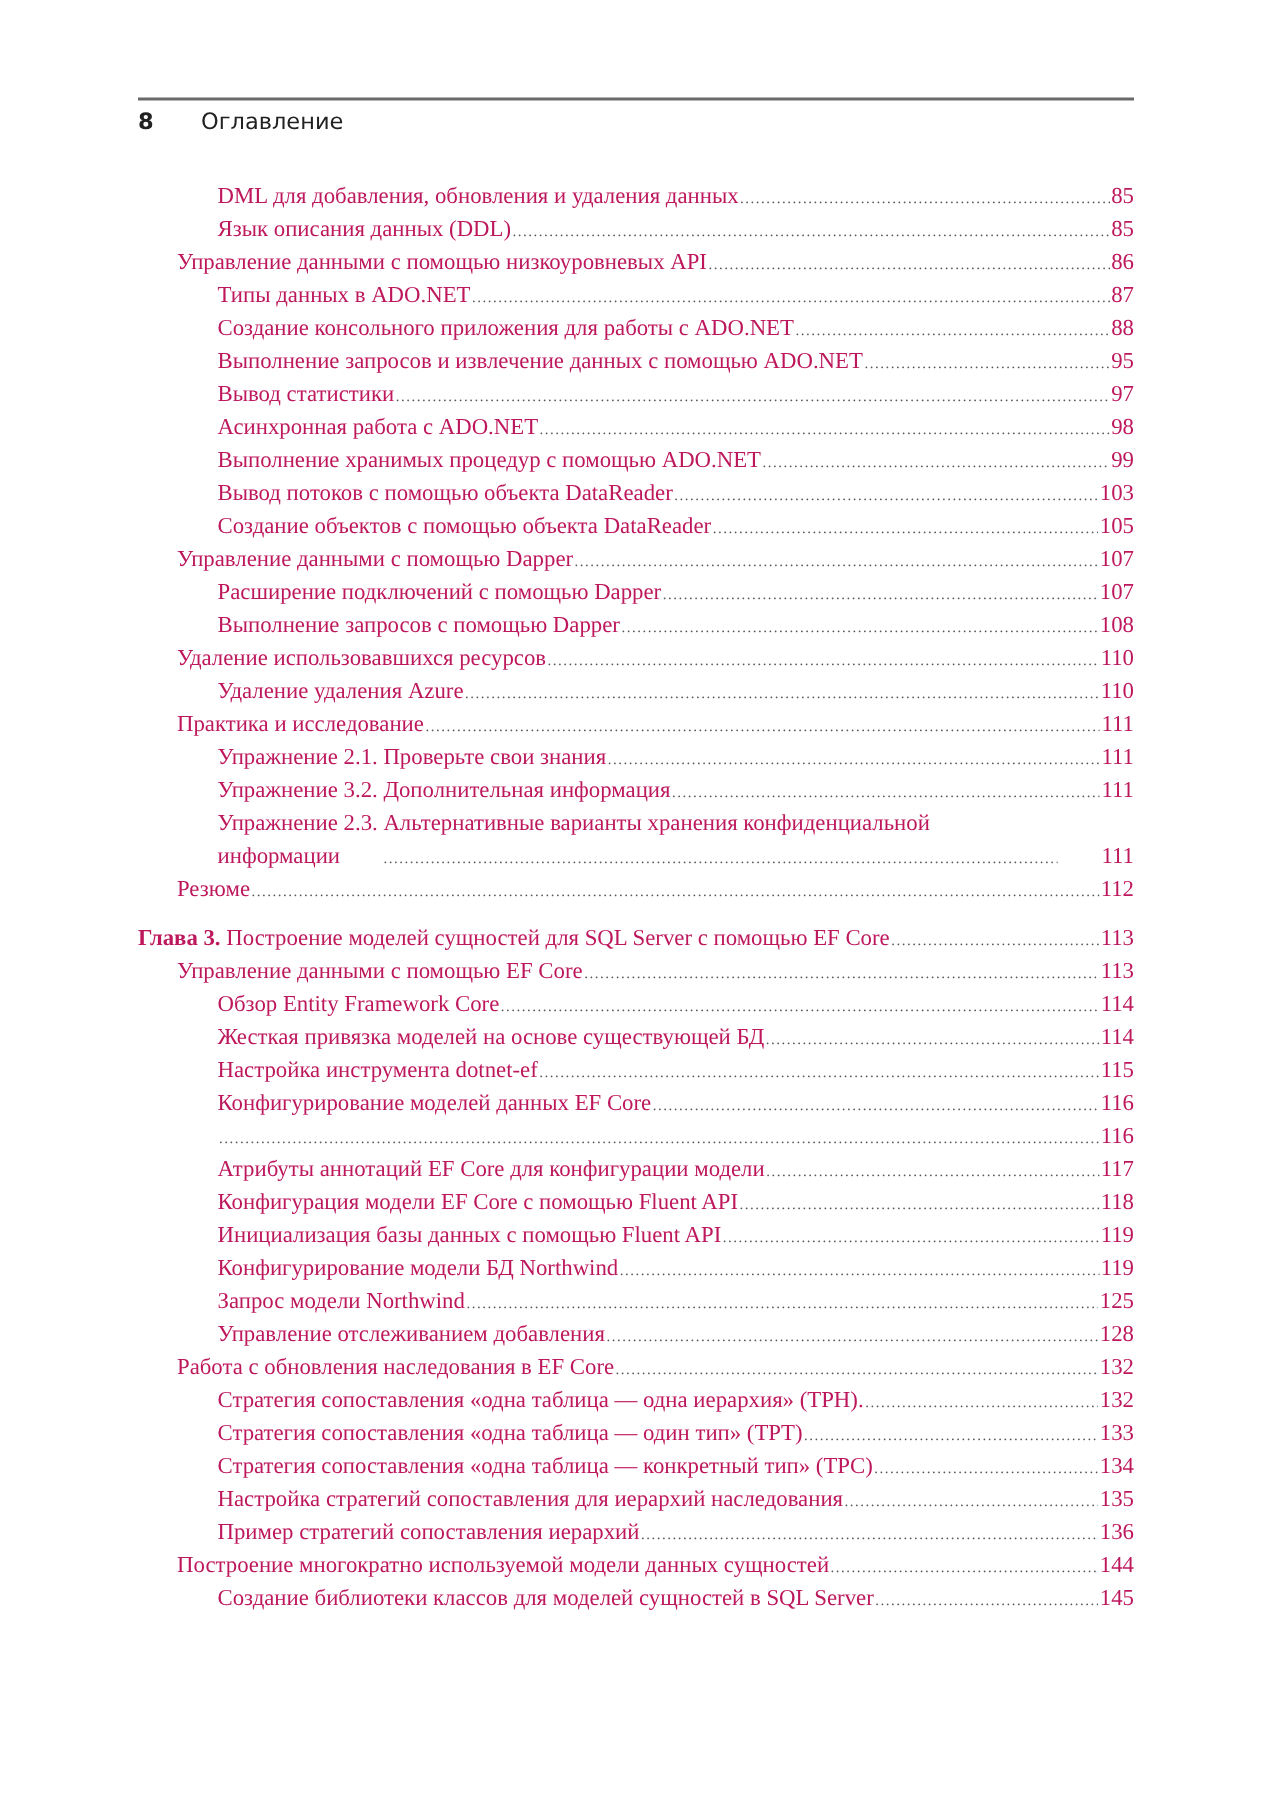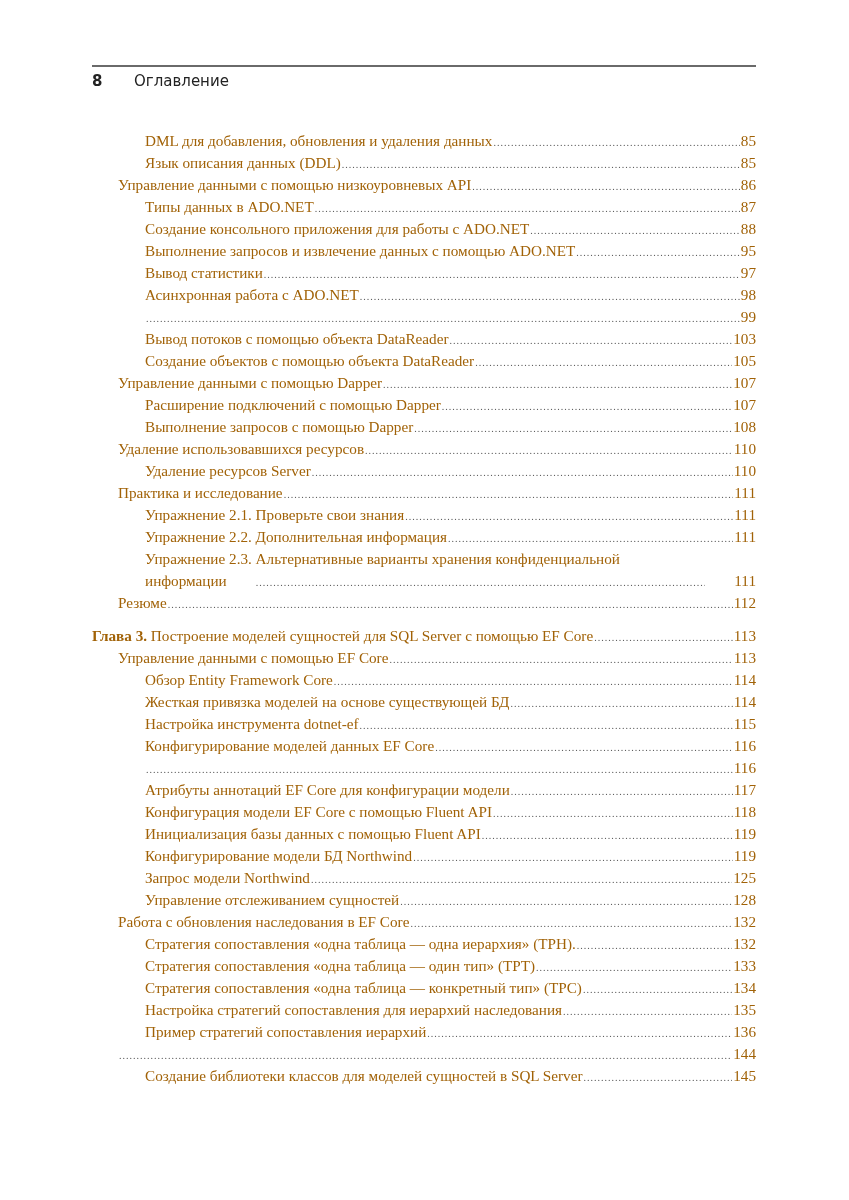--- a/index.html
+++ b/index.html
@@ -2,21 +2,21 @@
 <html><head>
 <meta charset="utf-8">
 <style>
   html, body { margin: 0; padding: 0; background: #ffffff; }
   body { width: 849px; height: 1200px; position: relative; overflow: hidden; }
   .page { position: absolute; left: 0; top: 0; width: 849px; height: 1200px; }
   .header-rule { position: absolute; left: 92px; top: 65px; width: 664px; height: 1.5px; background: #6a6a6a; }
   .header { position: absolute; left: 92px; top: 72px; height: 22px; font-family: "DejaVu Sans", sans-serif; font-size: 15px; color: #222; }
   .header .pnum { font-weight: bold; position: absolute; left: 0; top: 0; }
   .header .htitle { position: absolute; left: 42px; top: 0; white-space: nowrap; }
-  .toc { position: absolute; left: 92px; top: 130px; width: 664px; font-family: "Liberation Serif", "DejaVu Serif", serif; font-size: 15.2px; color: #a16207; }
+  .toc { position: absolute; left: 92px; top: 120px; width: 664px; font-family: "Liberation Serif", "DejaVu Serif", serif; font-size: 15.2px; color: #be185d; }
   .entry { position: relative; height: 22px; line-height: 22px; display: flex; align-items: baseline; }
   .entry.l0 { padding-left: 0; }
   .entry.l1 { padding-left: 26px; }
   .entry.l2 { padding-left: 53px; }
   .entry .label { white-space: nowrap; }
   .entry .label b { font-weight: bold; }
   .entry .dots { flex: 1 1 auto; overflow: hidden; white-space: nowrap; margin: 0 1px; letter-spacing: 1px; color: #555; font-size: 10px; }
   .entry .dots::before { content: "........................................................................................................................................................................................................................................................................"; }
   .entry .pg { white-space: nowrap; }
   .entry.wrap2 { padding-left: 53px; gap: 28px; }
@@ -67,20 +67,21 @@
         <span class="label">Вывод статистики</span>
         <span class="dots"></span>
         <span class="pg">97</span>
       </div>
     <div class="entry l2">
         <span class="label">Асинхронная работа с ADO.NET</span>
         <span class="dots"></span>
         <span class="pg">98</span>
       </div>
     <div class="entry l2">
+        <span class="label">Выполнение хранимых процедур с помощью ADO.NET</span>
         <span class="dots"></span>
         <span class="pg">99</span>
       </div>
     <div class="entry l2">
         <span class="label">Вывод потоков с помощью объекта DataReader</span>
         <span class="dots"></span>
         <span class="pg">103</span>
       </div>
     <div class="entry l2">
         <span class="label">Создание объектов с помощью объекта DataReader</span>
@@ -101,36 +102,36 @@
         <span class="label">Выполнение запросов с помощью Dapper</span>
         <span class="dots"></span>
         <span class="pg">108</span>
       </div>
     <div class="entry l1">
         <span class="label">Удаление использовавшихся ресурсов</span>
         <span class="dots"></span>
         <span class="pg">110</span>
       </div>
     <div class="entry l2">
-        <span class="label">Удаление ресурсов Server</span>
+        <span class="label">Удаление удаления Azure</span>
         <span class="dots"></span>
         <span class="pg">110</span>
       </div>
     <div class="entry l1">
         <span class="label">Практика и исследование</span>
         <span class="dots"></span>
         <span class="pg">111</span>
       </div>
     <div class="entry l2">
         <span class="label">Упражнение 2.1. Проверьте свои знания</span>
         <span class="dots"></span>
         <span class="pg">111</span>
       </div>
     <div class="entry l2">
-        <span class="label">Упражнение 2.2. Дополнительная информация</span>
+        <span class="label">Упражнение 3.2. Дополнительная информация</span>
         <span class="dots"></span>
         <span class="pg">111</span>
       </div>
     <div class="entry l2">
         <span class="label">Упражнение 2.3. Альтернативные варианты хранения конфиденциальной</span>
       </div>
     <div class="entry wrap2">
         <span class="label">информации</span>
         <span class="dots"></span>
         <span class="pg">111</span>
@@ -196,21 +197,21 @@
         <span class="label">Конфигурирование модели БД Northwind</span>
         <span class="dots"></span>
         <span class="pg">119</span>
       </div>
     <div class="entry l2">
         <span class="label">Запрос модели Northwind</span>
         <span class="dots"></span>
         <span class="pg">125</span>
       </div>
     <div class="entry l2">
-        <span class="label">Управление отслеживанием сущностей</span>
+        <span class="label">Управление отслеживанием добавления</span>
         <span class="dots"></span>
         <span class="pg">128</span>
       </div>
     <div class="entry l1">
         <span class="label">Работа с обновления наследования в EF Core</span>
         <span class="dots"></span>
         <span class="pg">132</span>
       </div>
     <div class="entry l2">
         <span class="label">Стратегия сопоставления «одна таблица — одна иерархия» (TPH).</span>
@@ -231,20 +232,21 @@
         <span class="label">Настройка стратегий сопоставления для иерархий наследования</span>
         <span class="dots"></span>
         <span class="pg">135</span>
       </div>
     <div class="entry l2">
         <span class="label">Пример стратегий сопоставления иерархий</span>
         <span class="dots"></span>
         <span class="pg">136</span>
       </div>
     <div class="entry l1">
+        <span class="label">Построение многократно используемой модели данных сущностей</span>
         <span class="dots"></span>
         <span class="pg">144</span>
       </div>
     <div class="entry l2">
         <span class="label">Создание библиотеки классов для моделей сущностей в SQL Server</span>
         <span class="dots"></span>
         <span class="pg">145</span>
       </div>
   </div>
 </div>

